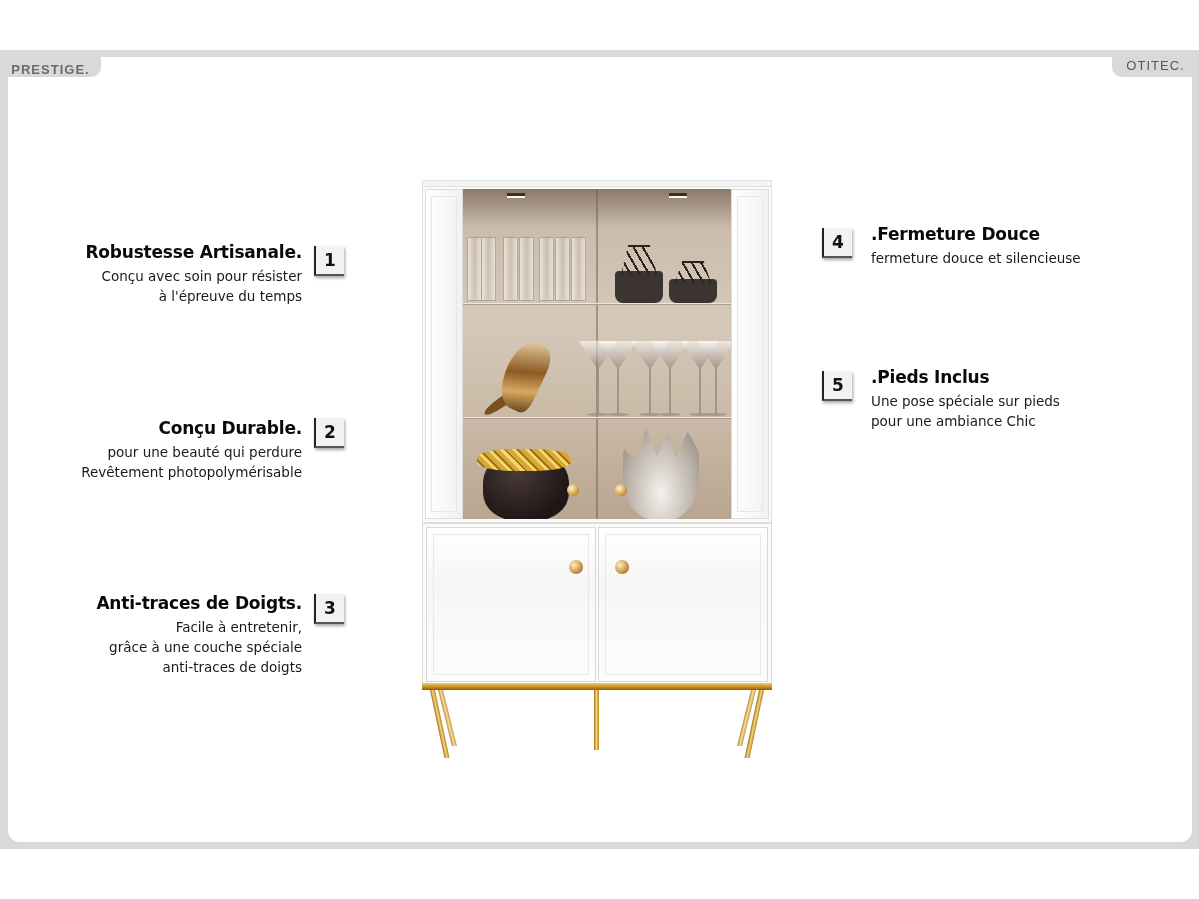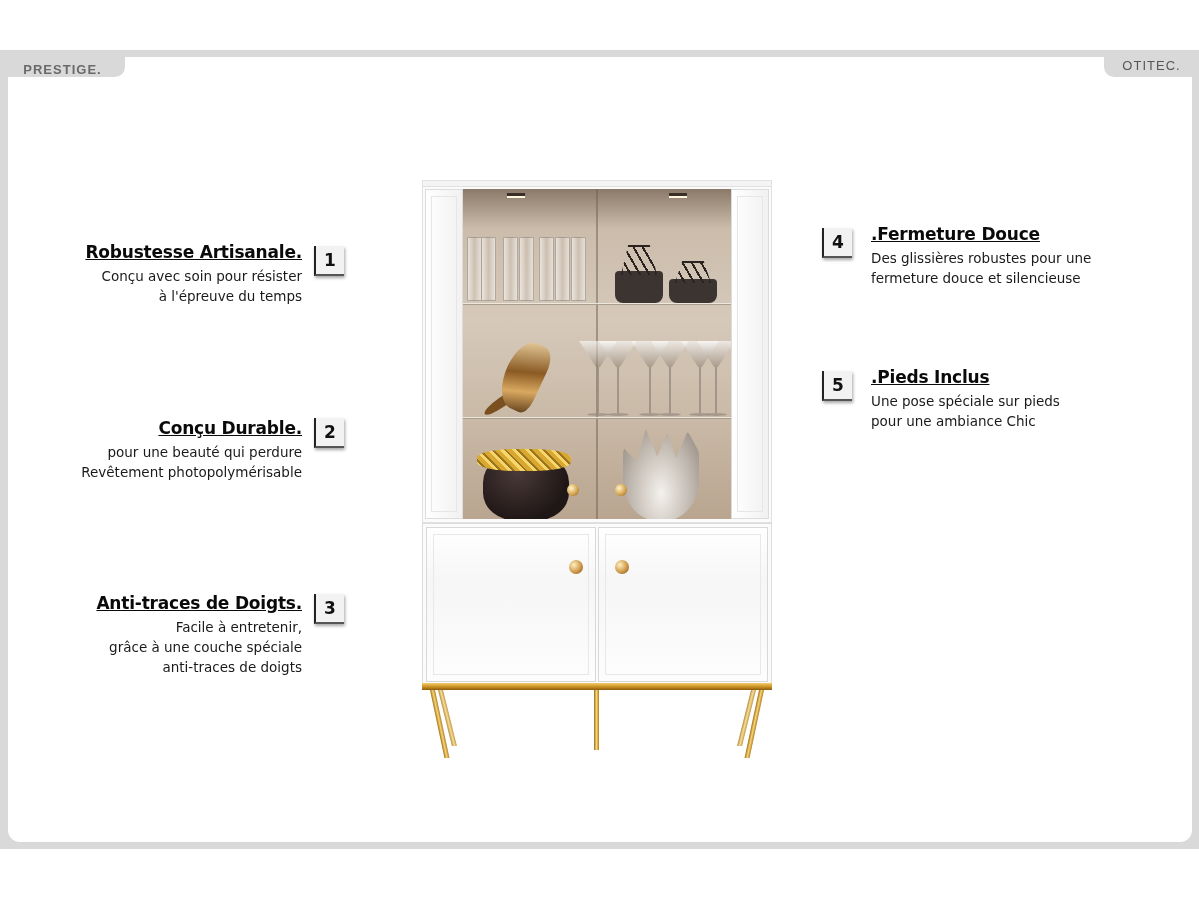--- a/index.html
+++ b/index.html
@@ -13,27 +13,27 @@
     .panel {
       position: absolute; left: 8px; top: 7px; width: 1184px; height: 785px;
       background: #ffffff; border-radius: 0 0 12px 12px;
     }
     .tab {
       position: absolute; top: 0; height: 27px; background: #d9d9d9;
       font-family: "Liberation Sans", sans-serif; font-weight: bold;
       font-size: 13px; letter-spacing: 1px; color: #6a6a6a;
       display: flex; align-items: center; justify-content: center;
     }
-    .tab-left { left: 0; width: 125px; border-radius: 0 0 10px 0; padding-top: 12px; }
-    .tab-right { right: 0; width: 95px; border-radius: 0 0 0 10px; padding-top: 4px; font-weight: normal; color: #555; }
+    .tab-left { left: 0; width: 101px; border-radius: 0 0 10px 0; padding-top: 12px; }
+    .tab-right { right: 0; width: 87px; border-radius: 0 0 0 10px; padding-top: 4px; font-weight: normal; color: #555; }
 
     .feature { position: absolute; }
     .feature .title {
       font-family: "DejaVu Sans", sans-serif; font-weight: bold; font-size: 17px;
-      color: #0a0a0a; white-space: nowrap; letter-spacing: -0.2px; text-decoration: underline;
+      color: #0a0a0a; white-space: nowrap; letter-spacing: -0.2px;
     }
     .feature .desc {
       font-family: "DejaVu Sans", sans-serif; font-size: 13.5px; line-height: 20px;
       color: #1a1a1a; margin-top: 4px; white-space: nowrap;
     }
     .feature.left { text-align: right; }
     .feature.right { text-align: left; }
 
     .badge {
       position: absolute; width: 30px; height: 30px; background: #f2f2f2;
@@ -147,21 +147,20 @@
 <div class="badge" style="left:314px; top:594px;">
   <span>3</span>
 </div>
 
 <div class="badge" style="left:822px; top:228px;">
   <span>4</span>
 </div>
 <div class="feature right" style="left:871px; top:224px;">
   <div class="title">.Fermeture Douce</div>
   <div class="desc">
-    <div>Des glissières robustes pour une</div>
     <div>fermeture douce et silencieuse</div>
   </div>
 </div>
 
 <div class="badge" style="left:822px; top:371px;">
   <span>5</span>
 </div>
 <div class="feature right" style="left:871px; top:367px;">
   <div class="title">.Pieds Inclus</div>
   <div class="desc">

